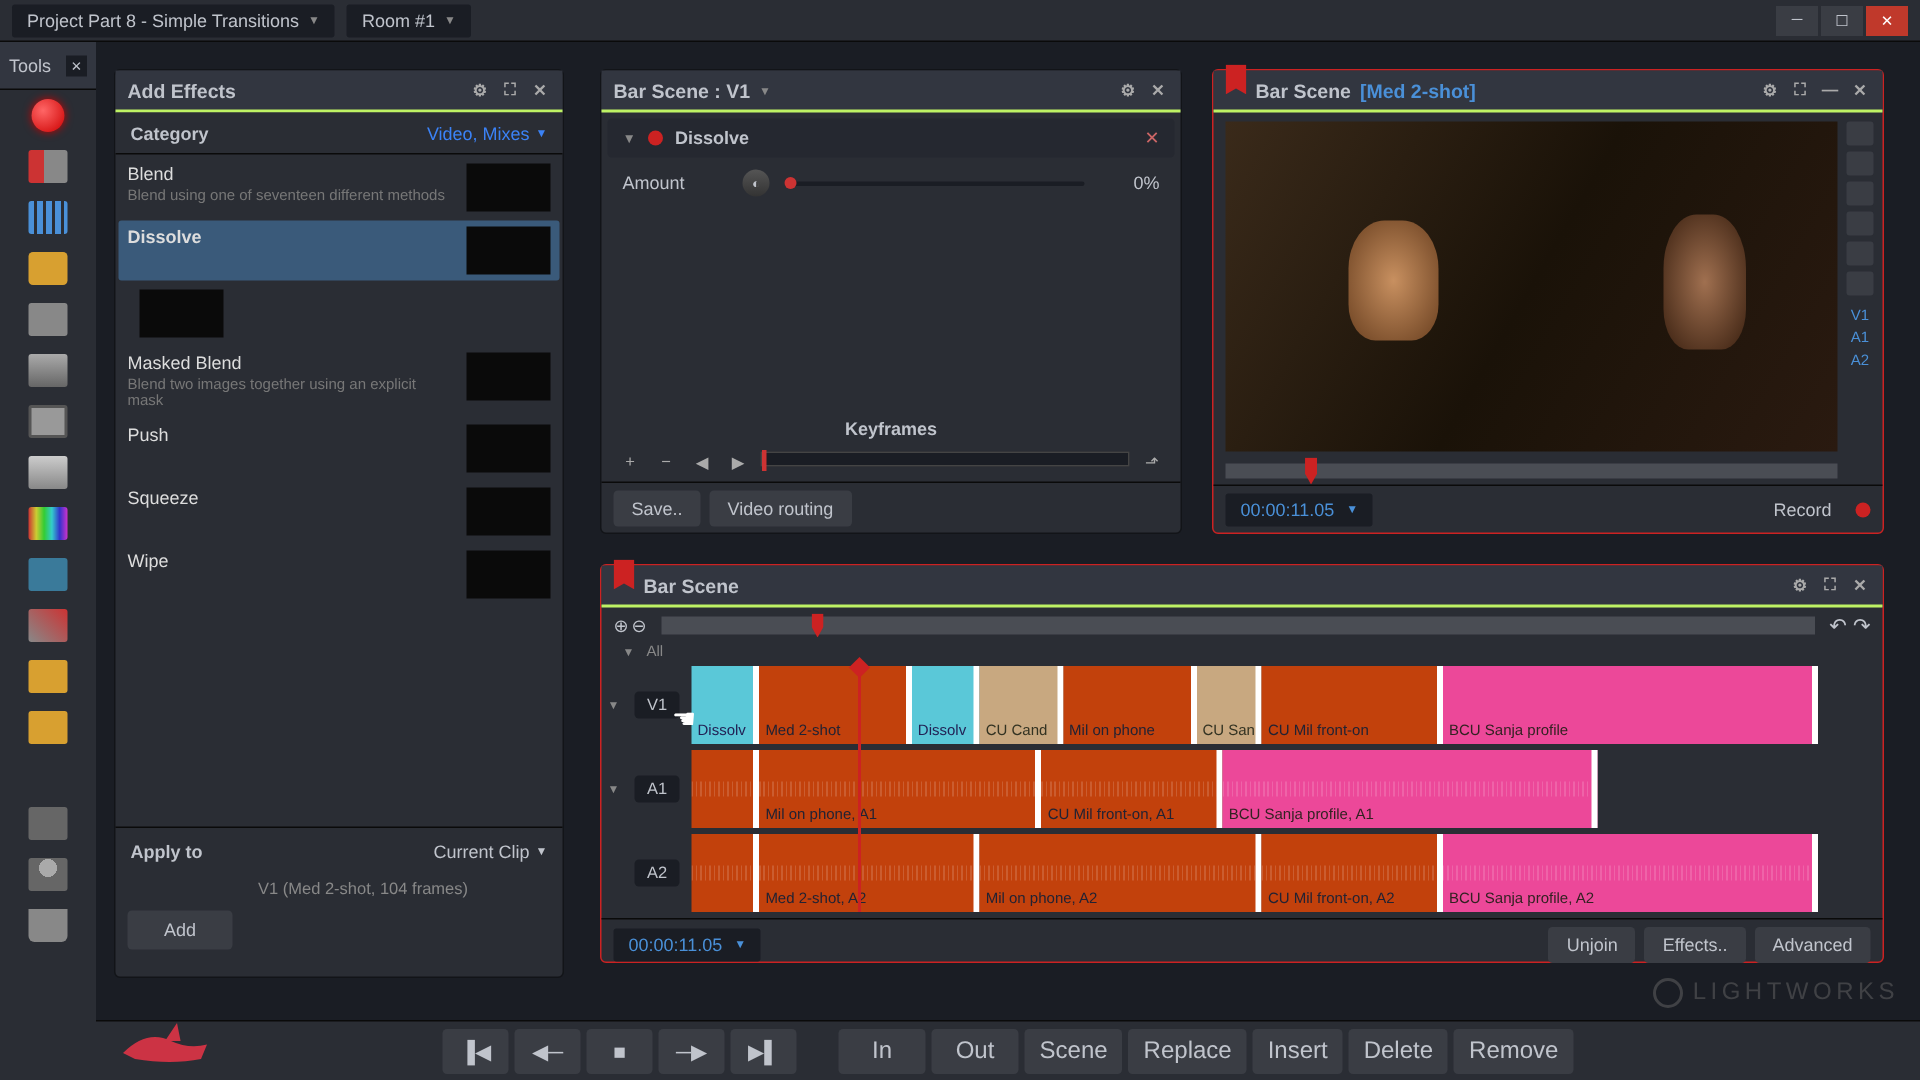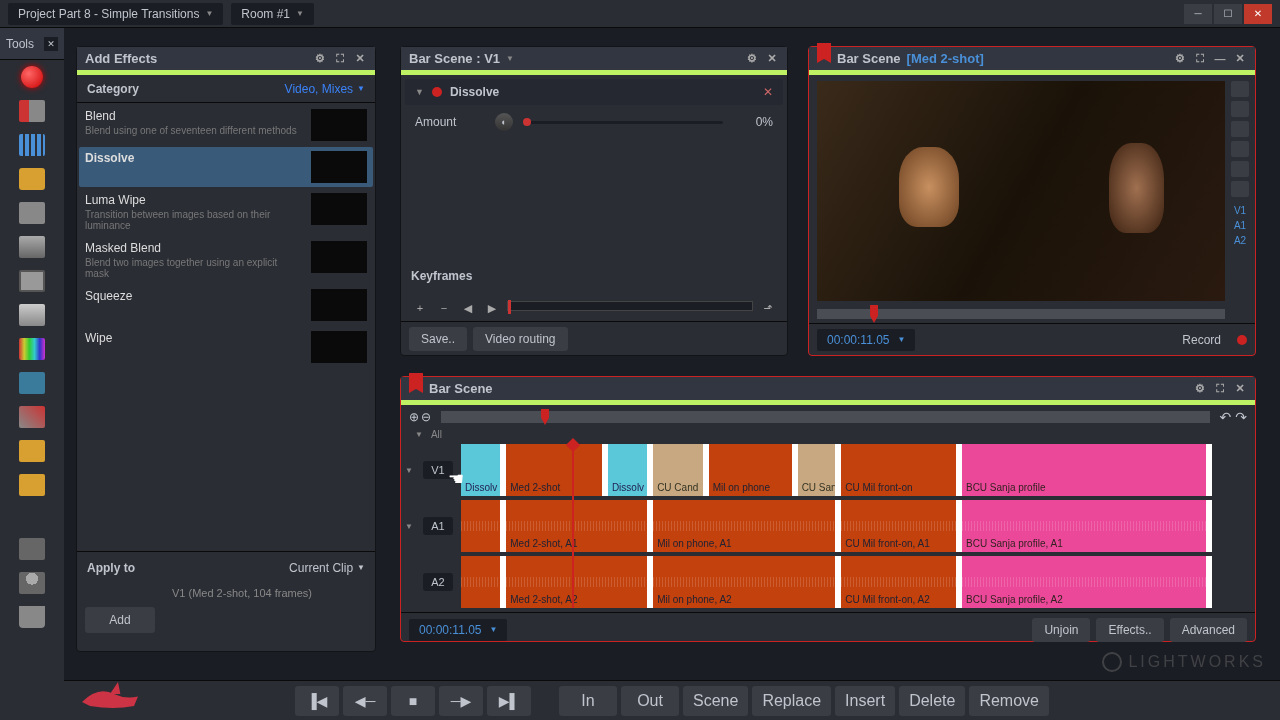--- a/index.html
+++ b/index.html
@@ -16,21 +16,21 @@
 
 .tools-panel { position:absolute; left:0; top:28px; width:64px; height:692px; background:#2a2d34; }
 .tools-hdr { height:32px; display:flex; align-items:center; padding:0 6px; background:#323640; border-bottom:1px solid #0a0a0a; }
 .tools-hdr .x { margin-left:auto; background:#1a1d24; width:14px; height:14px; font-size:9px; display:flex; align-items:center; justify-content:center; cursor:pointer; }
 .tool-item { width:100%; height:34px; display:flex; align-items:center; justify-content:center; cursor:pointer; }
 .tool-icon { width:26px; height:22px; border-radius:2px; }
 .rec-dot { width:22px; height:22px; border-radius:50%; background:radial-gradient(circle at 35% 35%, #ff6666, #cc0000); box-shadow:0 0 6px #cc0000; }
 
 
 .panel { position:absolute; background:#2a2d34; border:1px solid #121418; border-radius:4px; }
-.panel-hdr { height:28px; display:flex; align-items:center; padding:0 8px; background:#323640; border-bottom:5px solid #bef264; font-weight:bold; font-size:13px; }
+.panel-hdr { height:28px; display:flex; align-items:center; padding:0 8px; background:#323640; border-bottom:2px solid #bef264; font-weight:bold; font-size:13px; }
 .panel-hdr .panel-btns { margin-left:auto; display:flex; gap:6px; align-items:center; }
 .pb { width:14px; height:14px; cursor:pointer; font-size:11px; display:flex; align-items:center; justify-content:center; color:#aaa; }
 .red-border { border:1px solid #cc2222; }
 .red-tab { position:absolute; left:8px; top:-4px; width:14px; height:20px; background:#cc2222; clip-path:polygon(0 0,100% 0,100% 100%,50% 80%,0 100%); }
 
 
 .fx-cat { height:28px; display:flex; align-items:center; padding:0 10px; background:#2a2d34; border-bottom:1px solid #0a0a0a; }
 .fx-cat .r { margin-left:auto; color:#3b82f6; cursor:pointer; display:flex; align-items:center; gap:4px; }
 .fx-list { height:448px; overflow:hidden; padding:2px; }
 .fx-item { display:flex; padding:4px 6px; margin-bottom:2px; cursor:pointer; border-radius:2px; }
@@ -51,21 +51,21 @@
 .eff-row .dot { width:10px; height:10px; border-radius:50%; background:#cc2222; margin-right:8px; }
 .eff-row .nm { font-weight:bold; flex:1; }
 .eff-row .del { color:#cc6666; cursor:pointer; }
 .param-row { display:flex; align-items:center; padding:4px 14px; gap:10px; }
 .param-row .lbl { width:70px; }
 .param-row .sw { width:18px; height:18px; border-radius:50%; background:linear-gradient(#555,#333); cursor:pointer; display:flex; align-items:center; justify-content:center; font-size:9px; }
 .param-row .slider { flex:1; height:3px; background:#1a1d24; border-radius:2px; position:relative; }
 .param-row .slider .h { position:absolute; left:0; top:-3px; width:8px; height:8px; border-radius:50%; background:#cc3333; }
 .param-row .val { width:40px; text-align:right; }
 .kf-sec { position:absolute; left:0; right:0; bottom:38px; padding:0 10px; }
-.kf-sec .kh { font-weight:bold; margin-bottom:16px; }
+.kf-sec .kh { font-weight:bold; margin-bottom:6px;text-align:center; }
 .kf-sec .kr { display:flex; align-items:center; gap:6px; }
 .kf-sec .kbtn { width:18px; height:18px; display:flex; align-items:center; justify-content:center; cursor:pointer; color:#aaa; font-size:11px; }
 .kf-sec .track { flex:1; height:10px; background:#1a1d24; border:1px solid #444; position:relative; }
 .kf-sec .track .ph { position:absolute; left:0; top:-2px; width:3px; height:14px; background:#cc3333; }
 .eff-foot { position:absolute; left:0; right:0; bottom:0; height:34px; display:flex; align-items:center; gap:6px; padding:0 8px; border-top:1px solid #0a0a0a; }
 .eff-foot .b { background:#3a3d44; padding:5px 12px; border-radius:3px; cursor:pointer; }
 
 
 .viewer-img { position:absolute; left:8px; right:30px; top:34px; bottom:54px; background:linear-gradient(120deg,#3a2a1a 0%,#1a1208 50%,#2a1a10 100%); overflow:hidden; }
 .viewer-img::before { content:''; position:absolute; left:20%; top:30%; width:60px; height:80px; background:radial-gradient(ellipse,#c89060,#6a4020); border-radius:40% 40% 30% 30%; }
@@ -88,21 +88,21 @@
 .tl-tools .ruler .ph { position:absolute; left:13%; top:-2px; width:8px; height:16px; background:#cc2222; clip-path:polygon(0 0,100% 0,100% 55%,50% 100%,0 55%); }
 .tl-tools .rb { cursor:pointer; font-size:14px; }
 .tl-all { font-size:10px; padding:0 14px 4px; color:#888; display:flex; align-items:center; gap:8px; }
 .tl-all .exp { font-size:8px; cursor:pointer; }
 
 .track { display:flex; height:52px; margin-bottom:4px; position:relative; }
 .track .th { width:60px; display:flex; align-items:center; justify-content:center; padding-left:14px; }
 .track .exp { position:absolute; left:4px; top:50%; transform:translateY(-50%); font-size:8px; color:#888; cursor:pointer; }
 .track .lbl { background:#1a1d24; padding:3px 8px; border-radius:3px; font-size:11px; cursor:pointer; }
 .track .clips { flex:1; display:flex; position:relative; }
-.clip { height:100%; border-right:6px solid #ffffff; display:flex; align-items:flex-end; padding:0 4px 3px; font-size:10px; overflow:hidden; white-space:nowrap; cursor:pointer; position:relative; }
+.clip { height:100%; border-right:4px solid #ffffff; display:flex; align-items:flex-end; padding:0 4px 3px; font-size:10px; overflow:hidden; white-space:nowrap; cursor:pointer; position:relative; }
 .clip.audio::before { content:''; position:absolute; left:0; right:0; top:40%; height:20%; background:repeating-linear-gradient(90deg, rgba(255,255,255,.15) 0 1px, transparent 1px 3px); }
 .c-cyan { background:#5ac8d8; color:#225; }
 .c-purp { background:#c2410c; color:#223; }
 .c-tan  { background:#c8a880; color:#332; }
 .c-pink { background:#ec4899; color:#322; }
 .playhead { position:absolute; top:0; bottom:0; width:2px; background:#cc2222; left:13%; pointer-events:none; }
 .playhead::before { content:''; position:absolute; left:-4px; top:-4px; width:10px; height:10px; background:#cc2222; transform:rotate(45deg); }
 
 .tl-foot { height:34px; display:flex; align-items:center; padding:0 8px; border-top:1px solid #0a0a0a; gap:6px; }
 .tl-foot .tc { background:#1a1d24; padding:4px 10px; color:#4a90d8; border-radius:2px; display:flex; align-items:center; gap:8px; cursor:pointer; }
@@ -221,30 +221,32 @@
         </div>
         <div class="thumb"></div>
       </div>
       <div class="fx-item sel">
         <div class="txt">
           <div class="name">Dissolve</div>
         </div>
         <div class="thumb"></div>
       </div>
       <div class="fx-item">
-        <div class="txt">
-          <div class="name">Luma Wipe</div>
-          <div class="desc">Transition between images based on their luminance</div>
-        </div>
         <div class="thumb"></div>
       </div>
       <div class="fx-item">
         <div class="txt">
           <div class="name">Masked Blend</div>
           <div class="desc">Blend two images together using an explicit mask</div>
+        </div>
+        <div class="thumb"></div>
+      </div>
+      <div class="fx-item">
+        <div class="txt">
+          <div class="name">Push</div>
         </div>
         <div class="thumb"></div>
       </div>
       <div class="fx-item">
         <div class="txt">
           <div class="name">Squeeze</div>
         </div>
         <div class="thumb"></div>
       </div>
       <div class="fx-item">
@@ -389,21 +391,20 @@
           <div class="clip c-pink" style="width: 31.5%;">BCU Sanja profile</div>
         </div>
     </div>
     <div class="track">
       <span class="exp">▼</span>
       <div class="th">
           <span class="lbl">A1</span>
         </div>
       <div class="clips" id="clips-a1">
           <div class="clip c-purp audio" style="width: 5.7%;"></div>
-          <div class="clip c-purp audio" style="width: 18.5%;">Med 2-shot, A1</div>
           <div class="clip c-purp audio" style="width: 23.7%;">Mil on phone, A1</div>
           <div class="clip c-purp audio" style="width: 15.2%;">CU Mil front-on, A1</div>
           <div class="clip c-pink audio" style="width: 31.5%;">BCU Sanja profile, A1</div>
         </div>
     </div>
     <div class="track">
       <div class="th">
           <span class="lbl">A2</span>
         </div>
       <div class="clips" id="clips-a2">

